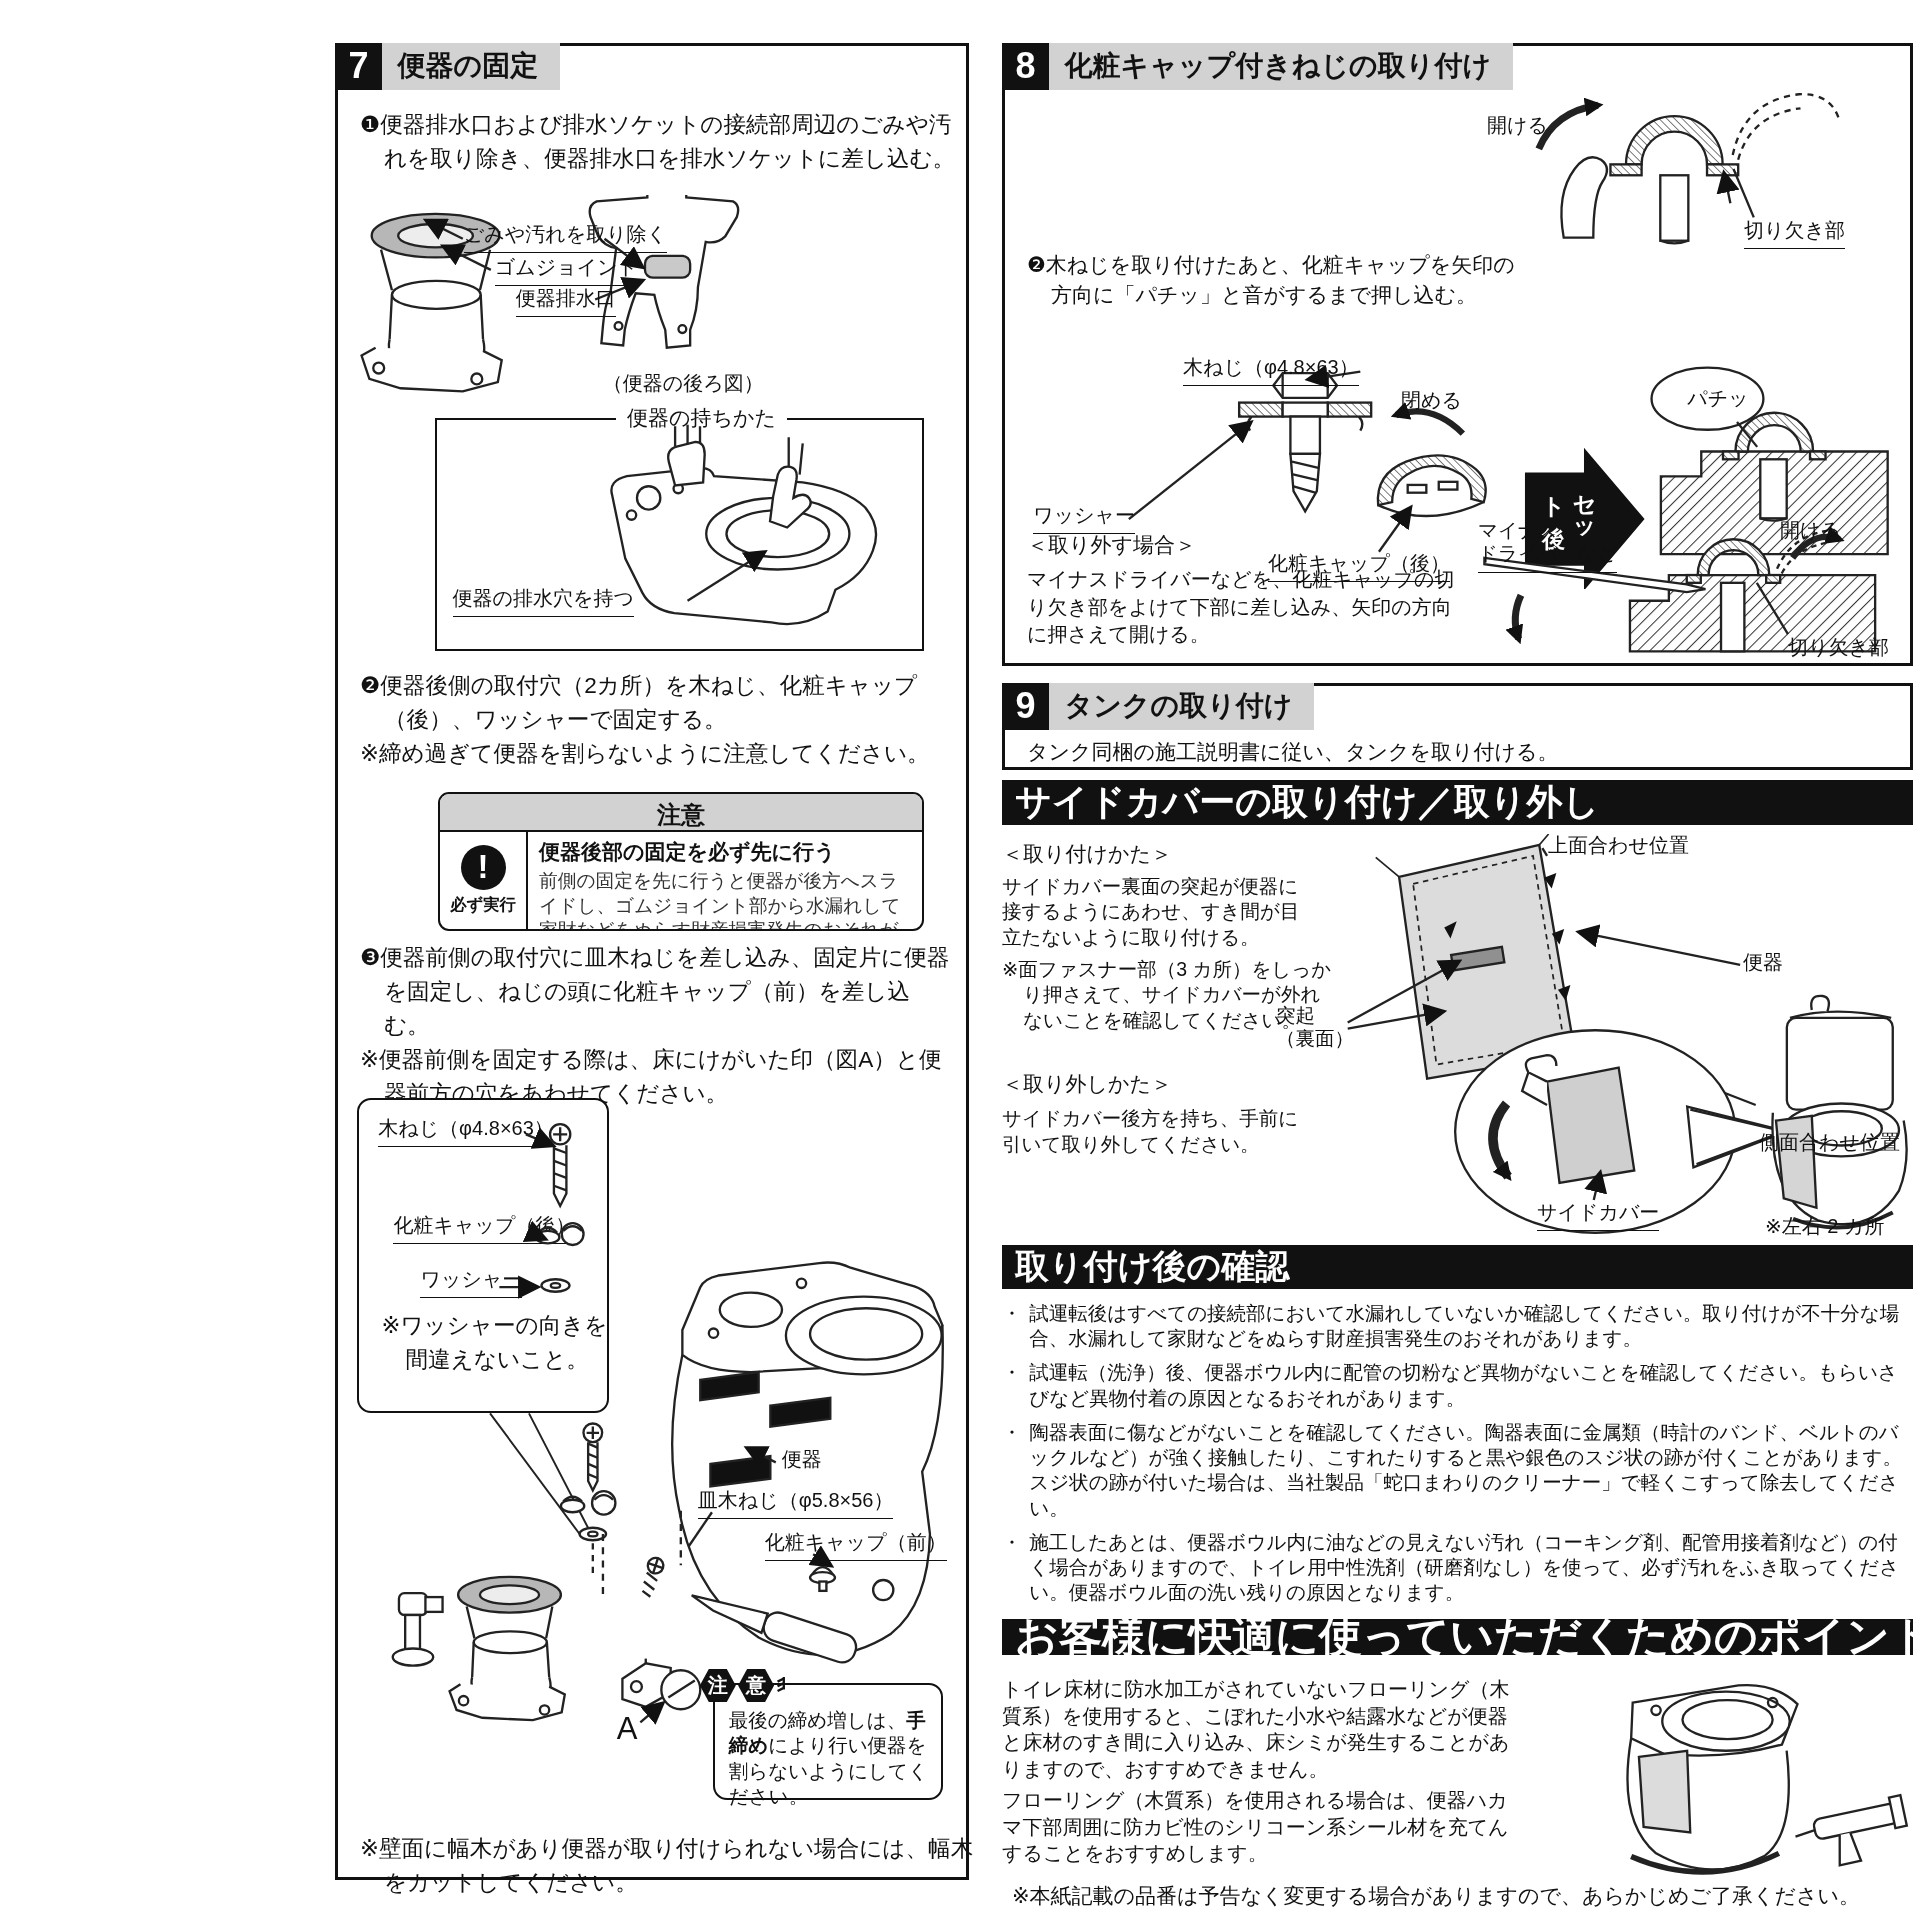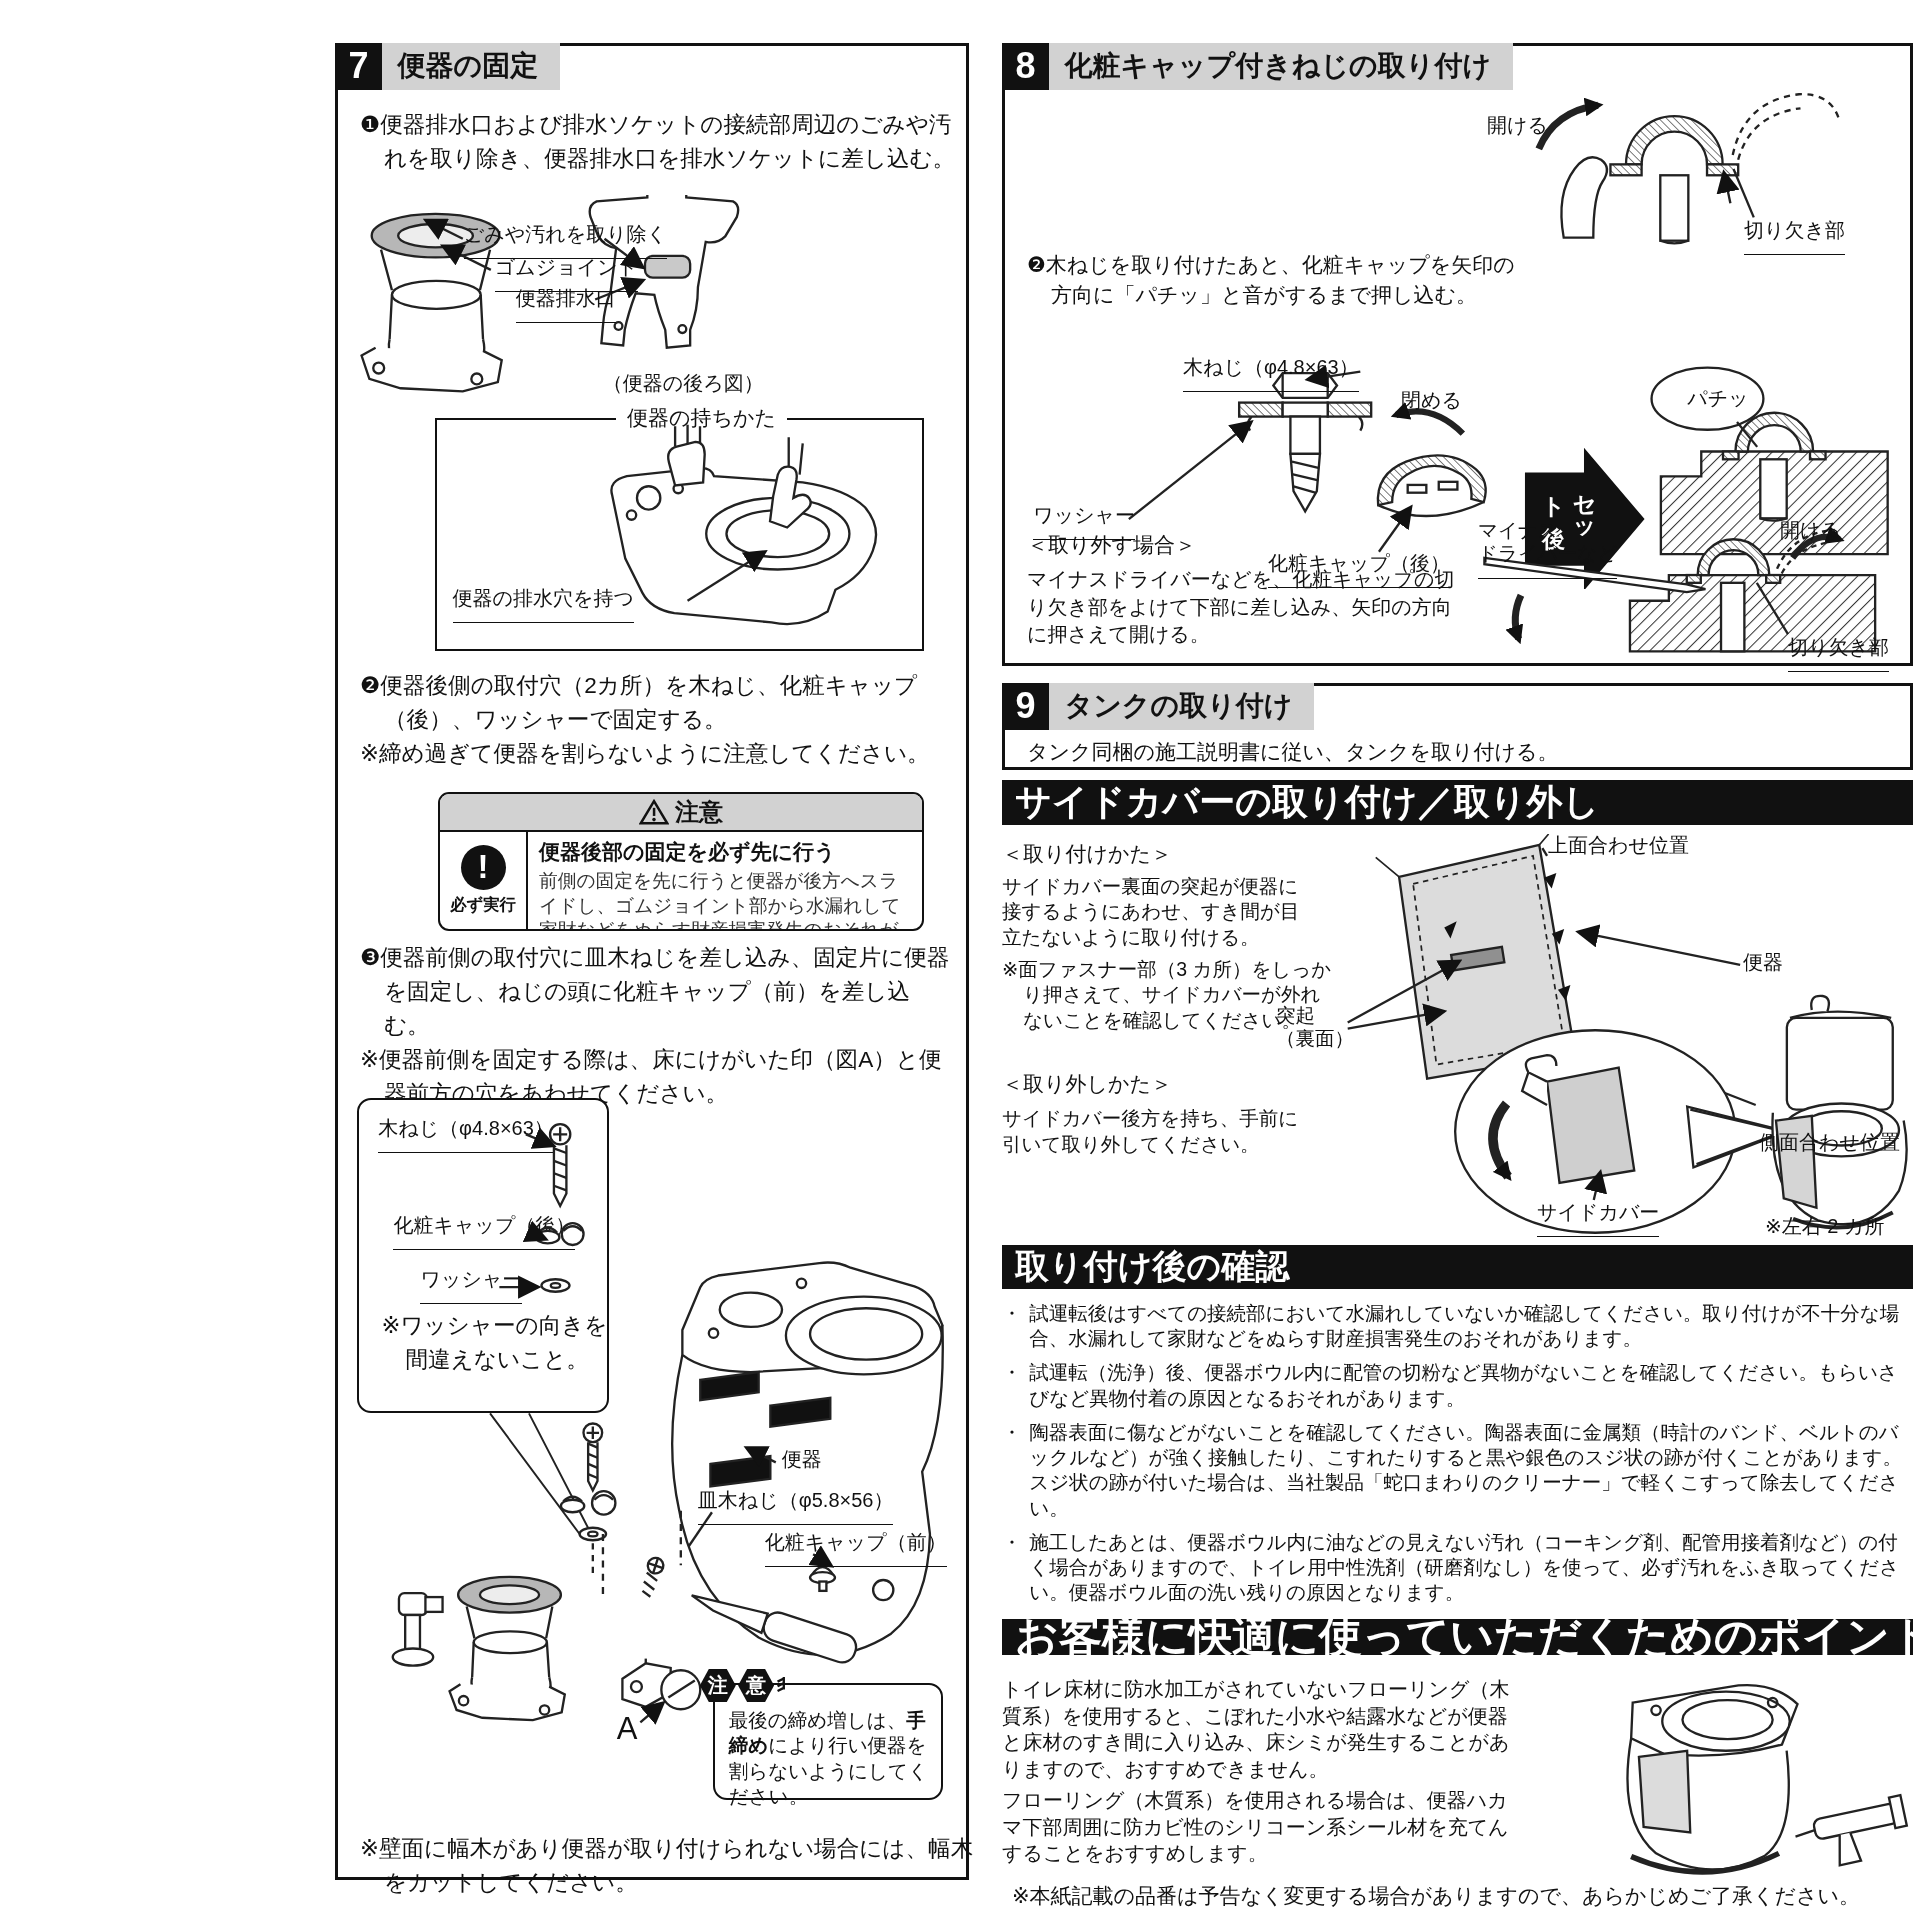--- a/index.html
+++ b/index.html
@@ -12,29 +12,29 @@
   .sec-num{width:47px;height:47px;background:#111;color:#fff;font-weight:bold;font-size:36px;
            display:flex;align-items:center;justify-content:center;}
   .sec-band{height:47px;background:#d2d2d2;display:flex;align-items:center;
             font-weight:bold;font-size:28px;padding:0 22px 0 15.6px;white-space:nowrap;}
   
   .para{font-size:22.6px;line-height:1.5;}
   .para8{font-size:21px;line-height:1.42;}
   .hang{padding-left:24px;text-indent:-24px;}
   .lbl{font-size:20px;line-height:1.15;white-space:nowrap;}
   .lbl2{font-size:19.5px;line-height:1.2;white-space:pre-line;}
-  .u{border-bottom:1.6px solid #111;padding-bottom:12px;}
+  .u{border-bottom:1.6px solid #111;padding-bottom:6px;}
   .bar{background:#111;color:#fff;font-weight:bold;display:flex;align-items:center;
        padding-left:13px;white-space:nowrap;box-sizing:border-box;}
   .vt{writing-mode:vertical-rl;color:#fff;font-size:23px;font-weight:bold;letter-spacing:3.1px;}
   
   .caution{border:2.3px solid #111;border-radius:11px;overflow:hidden;box-sizing:border-box;background:#fff;}
   .caution-head{height:36px;background:#d2d2d2;border-bottom:2.3px solid #111;
                 display:flex;align-items:center;justify-content:center;gap:6.2px;
-                font-weight:bold;font-size:24px;}
+                font-weight:bold;font-size:24px;flex-direction:column;}
   .caution-body{display:flex;height:calc(100% - 38px);}
   .caution-left{width:86px;border-right:2.3px solid #111;display:flex;flex-direction:column;
                 align-items:center;justify-content:center;gap:4.7px;}
   .mand{width:45px;height:45px;border-radius:50%;background:#111;color:#fff;
         font-size:33px;font-weight:bold;display:flex;align-items:center;justify-content:center;}
   .mand-lbl{font-size:16.3px;font-weight:bold;}
   .caution-right{flex:1;padding:6.2px 11px;}
   .caution-title{font-size:21px;font-weight:bold;margin-bottom:3.1px;}
   .caution-text{font-size:18.7px;line-height:1.3;color:#333;}
   

